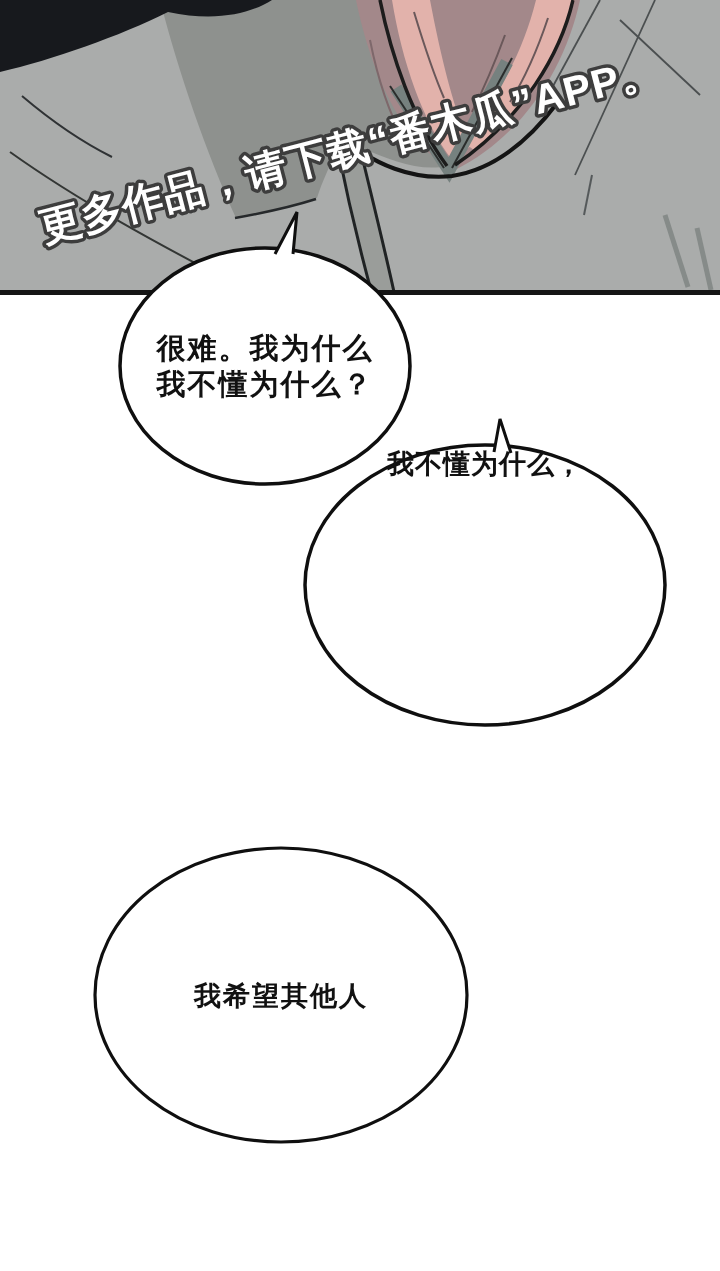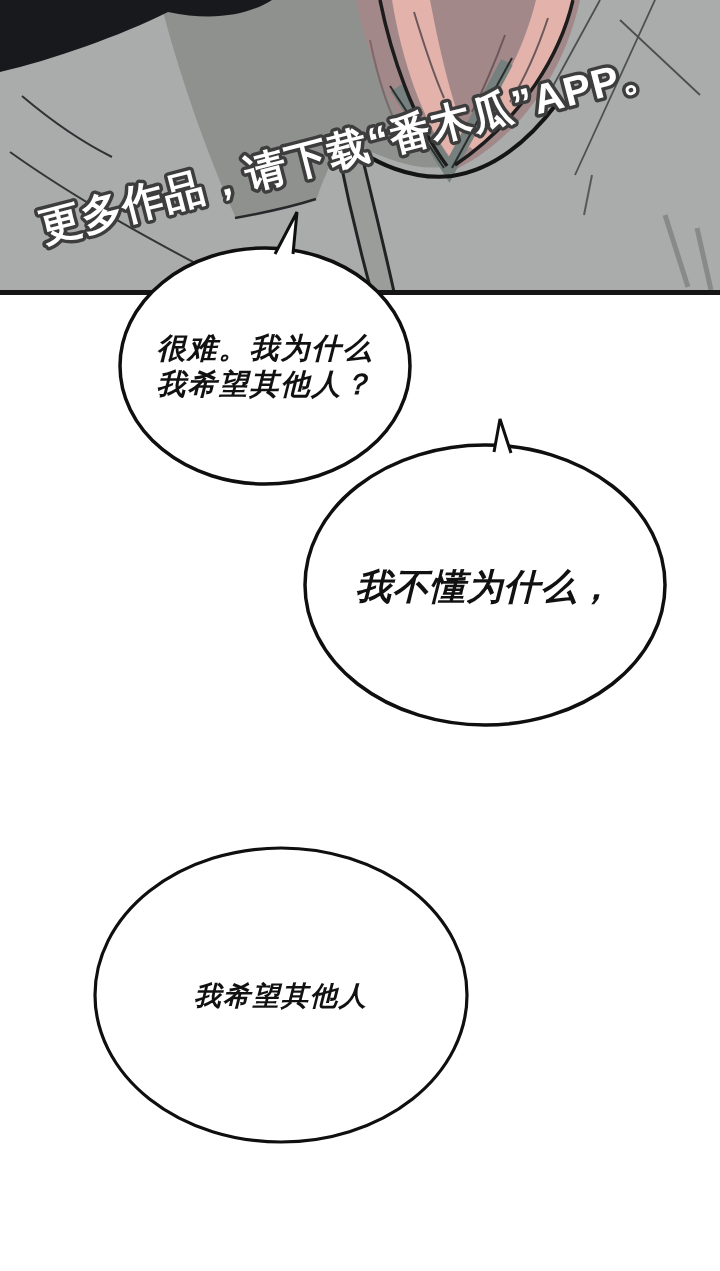--- a/index.html
+++ b/index.html
@@ -8,24 +8,24 @@
     width:720px;height:1271px;
     background:#ffffff;
     overflow:hidden;
     font-family:"Liberation Sans", sans-serif;
   }
   .artwork{position:absolute;left:0;top:0;width:720px;height:296px;}
   .bubble-layer{position:absolute;left:0;top:0;width:720px;height:1271px;pointer-events:none;}
   .bubble-text{
     position:absolute;
     display:flex;flex-direction:column;justify-content:center;align-items:center;
-    text-align:center;color:#111;font-weight:700;font-style:italic;
+    text-align:center;color:#111;font-weight:700;
   }
   .bt1{left:120px;top:252px;width:290px;height:228px;font-size:29px;line-height:36px;letter-spacing:2px;}
-  .bt2{left:305px;top:447px;width:360px;height:278px;font-size:36px;line-height:35px;letter-spacing:1px;}
+  .bt2{left:305px;top:447px;width:360px;height:278px;font-size:27px;line-height:35px;letter-spacing:1px;justify-content:space-between;}
   .bt3{left:95px;top:850px;width:372px;height:292px;font-size:27px;line-height:34px;letter-spacing:2px;}
 </style>
 </head>
 <body>
 
 <div class="page">
 
   <svg class="artwork" viewBox="0 0 720 296" width="720" height="296">
 
     <rect x="0" y="0" width="720" height="292" fill="#aaacab"></rect>
@@ -78,21 +78,21 @@
     <path d="M 275,254 L 297,212 L 293,254" fill="#ffffff" stroke="#0f0f0f" stroke-width="3"></path>
 
     <ellipse cx="485" cy="585" rx="180" ry="140" fill="#ffffff" stroke="#0f0f0f" stroke-width="3.5"></ellipse>
     <path d="M 494,452 L 500,419 L 511,453" fill="#ffffff" stroke="#0f0f0f" stroke-width="3"></path>
 
     <ellipse cx="281" cy="995" rx="186" ry="147" fill="#ffffff" stroke="#0f0f0f" stroke-width="3.2"></ellipse>
   </svg>
 
   <div class="bubble-text bt1">
     <div>很难。我为什么</div>
-    <div>我希望其他人？</div>
+    <div>我不懂为什么？</div>
   </div>
 
   <div class="bubble-text bt2">
     <div>我不懂为什么，</div>
   </div>
 
   <div class="bubble-text bt3">
     <div>我希望其他人</div>
   </div>
 

